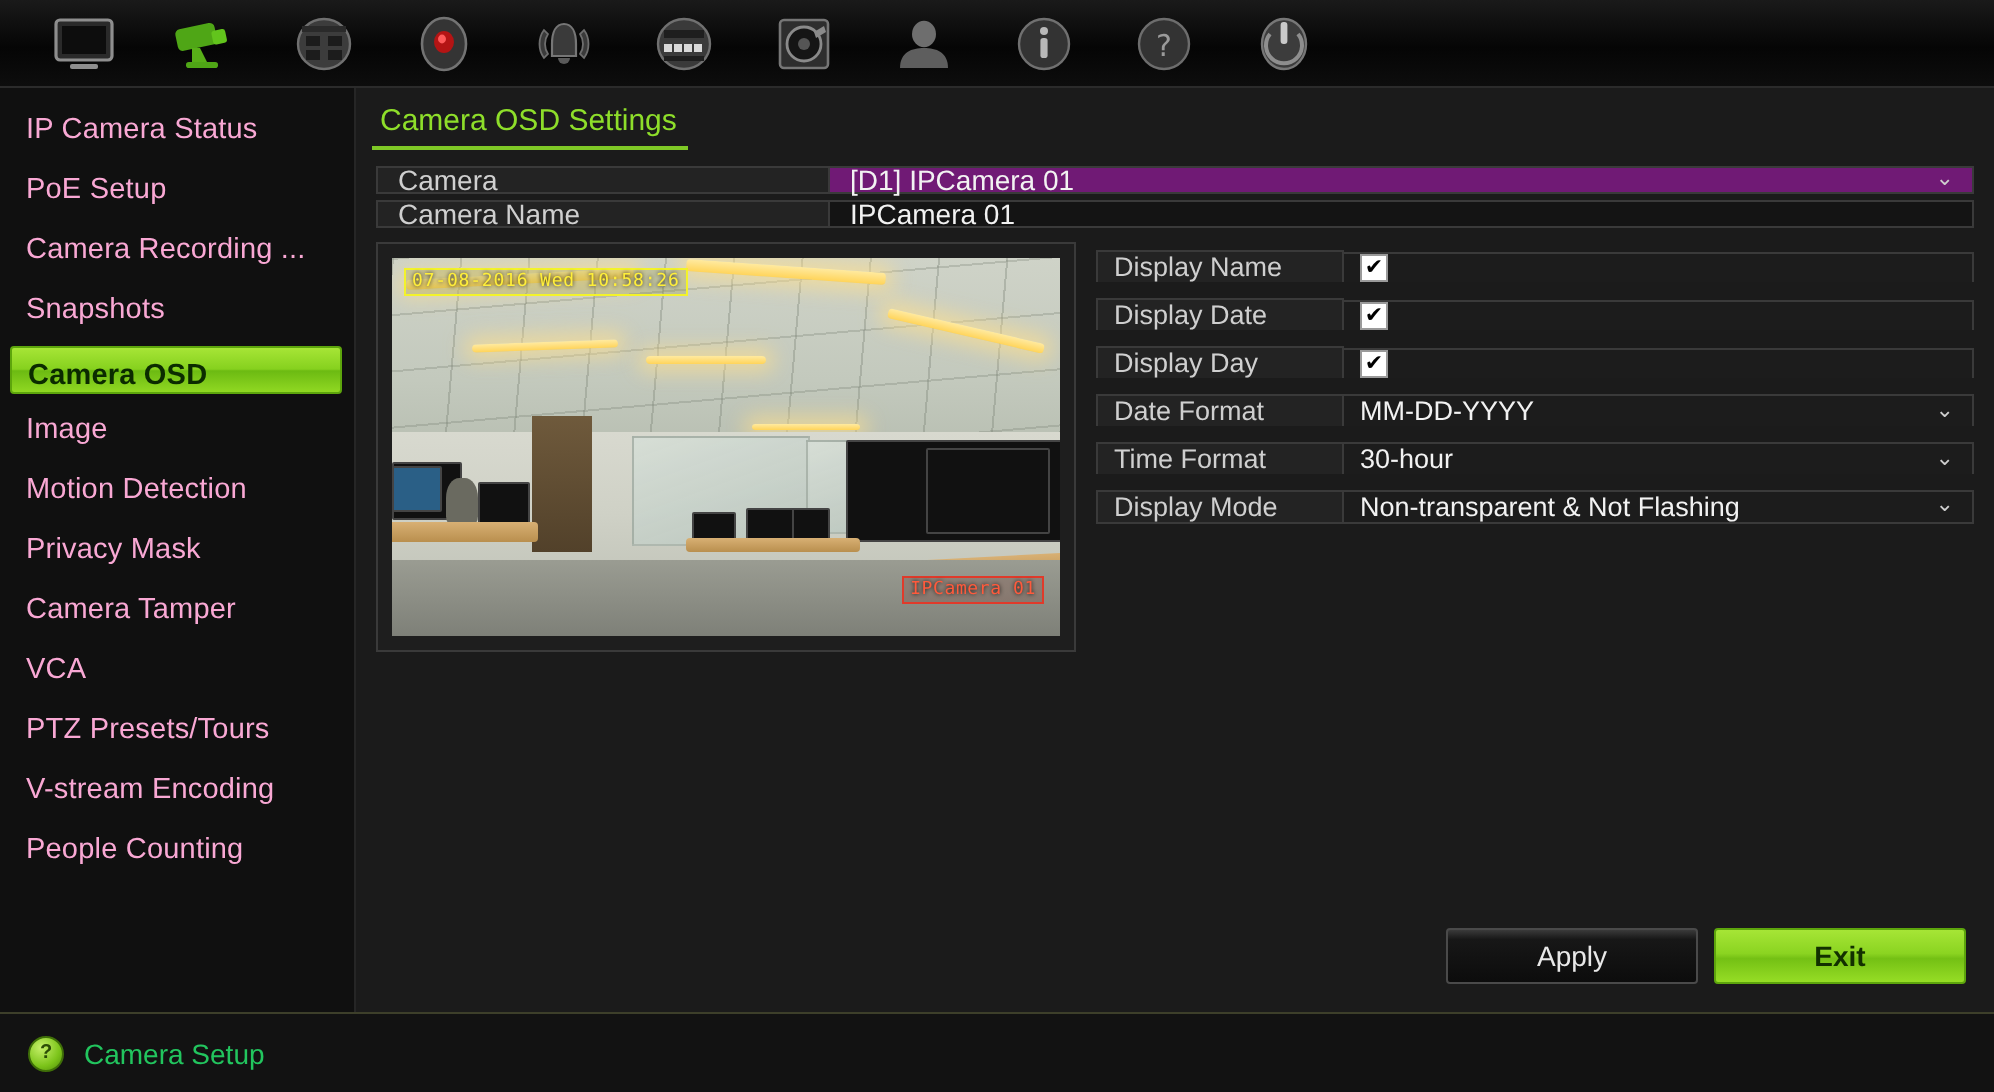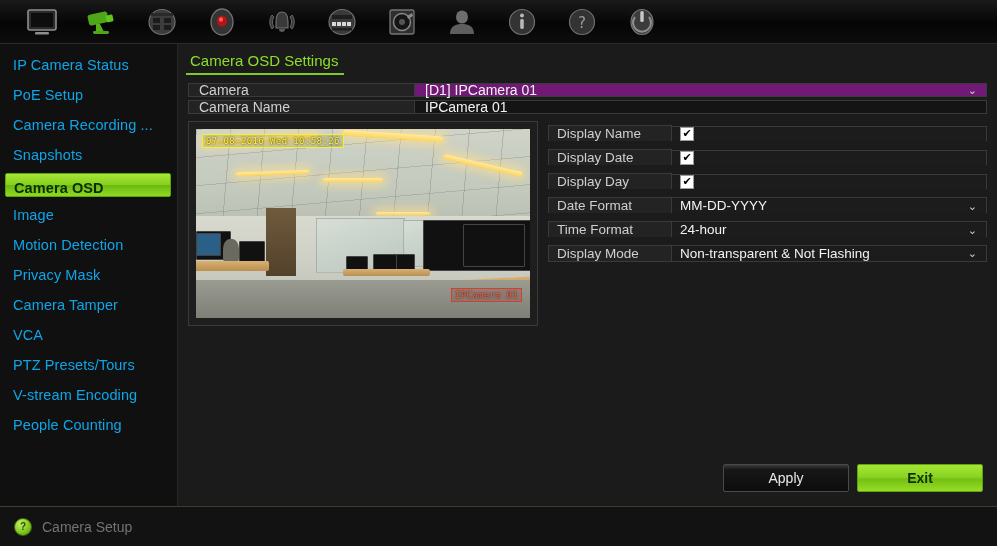--- a/index.html
+++ b/index.html
@@ -55,21 +55,21 @@
     flex-direction: column;
     padding-top: 6px;
     box-sizing: border-box;
   }
   .side-item {
     height: 24px;
     margin: 3px 6px 3px 5px;
     display: flex;
     align-items: center;
     padding-left: 8px;
-    color: #0ea5e9;
+    color: #f9a8d4;
     font-size: 14.5px;
     letter-spacing: .1px;
     border-radius: 2px;
     cursor: pointer;
     white-space: nowrap;
     box-sizing: border-box;
   }
   .side-item.active {
     background: linear-gradient(180deg, #a6e536 0%, #86d11e 48%, #6cba12 52%, #90d822 100%);
     color: #0b2b00;
@@ -328,21 +328,21 @@
   }
   .status-dot {
     width: 16px; height: 16px;
     border-radius: 50%;
     background: radial-gradient(circle at 35% 30%, #c6f06a, #7cc41a 60%, #4e8b08);
     border: 1px solid #3f6f08;
     margin-right: 10px;
     display:flex; align-items:center; justify-content:center;
     color:#2c4d06; font-size:10px; font-weight:bold;
   }
-  .status-text { color:#737373; font-size:14px; }
+  .status-text { color:#22c55e; font-size:14px; }
 </style>
 </head>
 <body>
 
 <div id="app">
 
   <div class="toolbar">
 
     <div class="tb-item" title="Live View">
       <svg width="34" height="30" viewBox="0 0 34 30">
@@ -580,21 +580,21 @@
             <div class="srow-label">Date Format</div>
             <div class="srow-val">
               <span>MM-DD-YYYY</span>
               <span class="chev">⌄</span>
             </div>
           </div>
 
           <div class="srow">
             <div class="srow-label">Time Format</div>
             <div class="srow-val">
-              <span>24-hour</span>
+              <span>30-hour</span>
               <span class="chev">⌄</span>
             </div>
           </div>
 
           <div class="srow">
             <div class="srow-label">Display Mode</div>
             <div class="srow-val">
               <span>Non-transparent &amp; Not Flashing</span>
               <span class="chev">⌄</span>
             </div>

